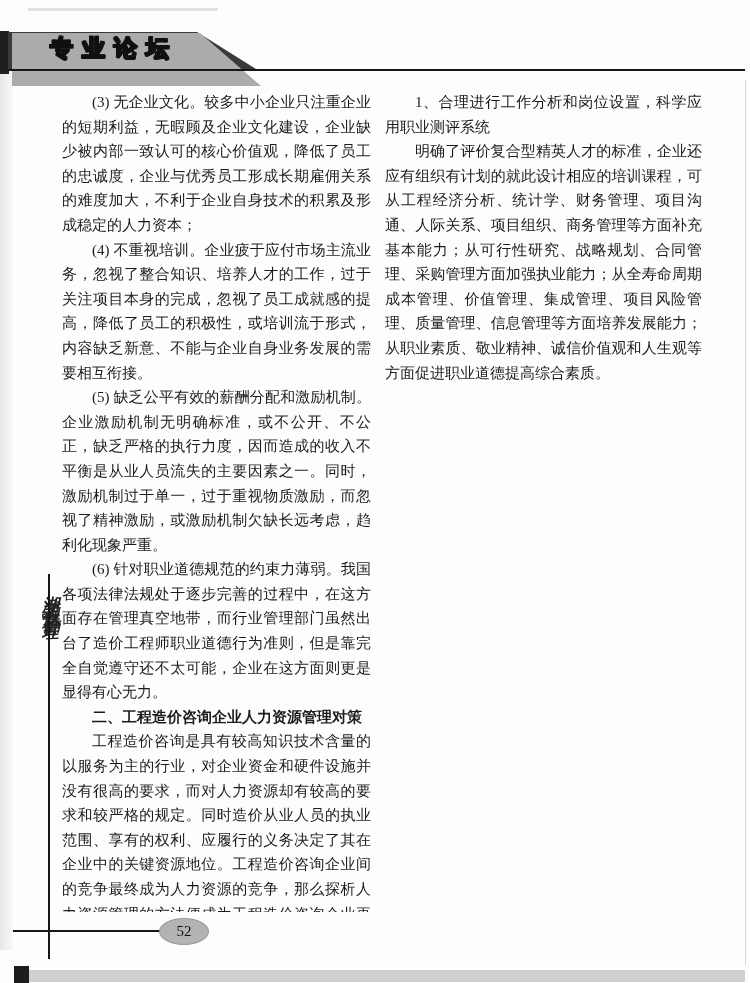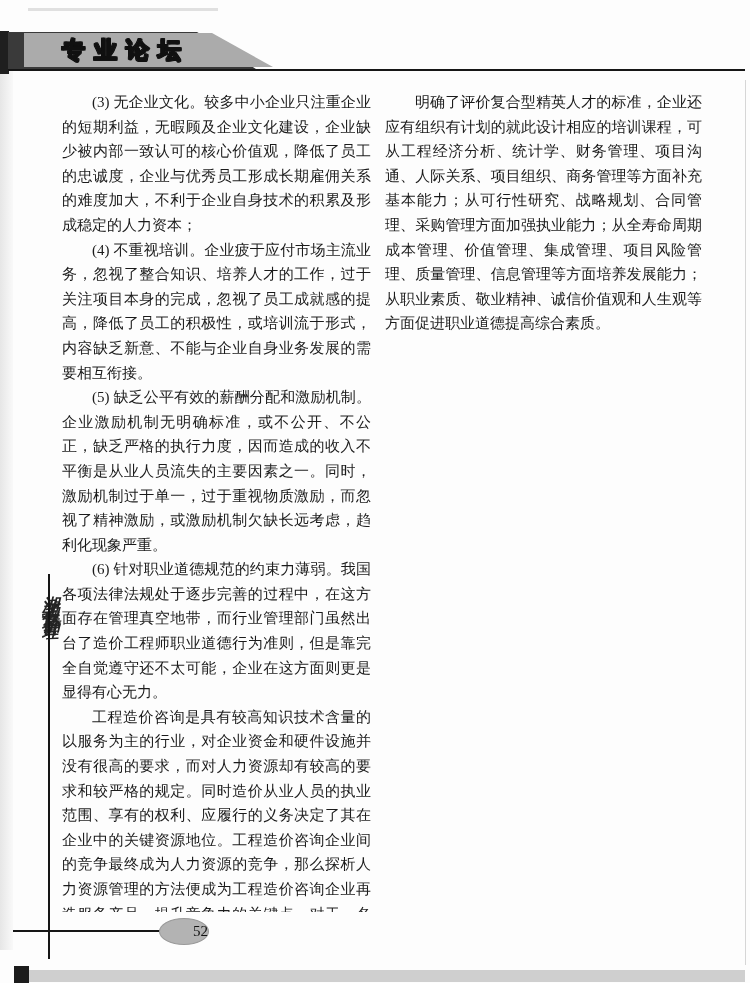--- a/index.html
+++ b/index.html
@@ -28,24 +28,24 @@
   .header-bar-mark{
     position:absolute;left:0;top:31px;width:9px;height:43px;
     background:#1f1f1f;
   }
   .banner-shadow{
     position:absolute;left:8px;top:32px;width:251px;height:39px;
     background:#3a3a3a;
     clip-path:polygon(0 0,189px 0,251px 100%,0 100%);
   }
   .banner{
-    position:absolute;left:24px;top:33px;width:249px;height:34px;
+    position:absolute;left:12px;top:33px;width:249px;height:53px;
     background:var(--banner,#ababab);
     clip-path:polygon(0 0,188px 0,249px 100%,0 100%);
-    display:flex;align-items:center;
+    display:flex;
   }
   .banner-label{
     margin-left:38px;
     font-family:"Liberation Sans","DejaVu Sans",sans-serif;
     font-weight:bold;font-size:23px;letter-spacing:9px;
     color:#ffffff;
     -webkit-text-stroke:1.3px #101010;
     text-shadow:1px 0 #101010,-1px 0 #101010,0 1px #101010,0 -1px #101010,
                 1px 1px #101010,-1px -1px #101010,1px -1px #101010,-1px 1px #101010;
     white-space:nowrap;
@@ -81,21 +81,21 @@
   
   .footer-line{
     position:absolute;left:13px;top:930px;width:152px;height:2px;
     background:var(--line,#161616);
   }
   .page-number-badge{
     position:absolute;left:159px;top:918px;width:48px;height:25px;
     background:var(--ellipse,#b3b3b3);
     border:1px solid #9a9a9a;
     border-radius:50%;
-    display:flex;align-items:center;justify-content:flex-end;
+    display:flex;align-items:center;justify-content:center;
   }
   .page-number{
     font-size:15px;color:#111;line-height:1;
   }
   .bottom-black-mark{
     position:absolute;left:14px;top:966px;width:15px;height:17px;
     background:#1c1c1c;
   }
   .bottom-gray-strip{
     position:absolute;left:29px;top:970px;width:716px;height:12px;
@@ -119,23 +119,25 @@
   <div class="header-rule"></div>
 
   <div class="journal-title-vertical">湖北工程造价管理</div>
   <div class="sidebar-line"></div>
 
   <div class="col col-left">
       <p class="para indent">(3) 无企业文化。较多中小企业只注重企业的短期利益，无暇顾及企业文化建设，企业缺少被内部一致认可的核心价值观，降低了员工的忠诚度，企业与优秀员工形成长期雇佣关系的难度加大，不利于企业自身技术的积累及形成稳定的人力资本；</p>
       <p class="para indent">(4) 不重视培训。企业疲于应付市场主流业务，忽视了整合知识、培养人才的工作，过于关注项目本身的完成，忽视了员工成就感的提高，降低了员工的积极性，或培训流于形式，内容缺乏新意、不能与企业自身业务发展的需要相互衔接。</p>
       <p class="para indent">(5) 缺乏公平有效的薪酬分配和激励机制。企业激励机制无明确标准，或不公开、不公正，缺乏严格的执行力度，因而造成的收入不平衡是从业人员流失的主要因素之一。同时，激励机制过于单一，过于重视物质激励，而忽视了精神激励，或激励机制欠缺长远考虑，趋利化现象严重。</p>
       <p class="para indent">(6) 针对职业道德规范的约束力薄弱。我国各项法律法规处于逐步完善的过程中，在这方面存在管理真空地带，而行业管理部门虽然出台了造价工程师职业道德行为准则，但是靠完全自觉遵守还不太可能，企业在这方面则更是显得有心无力。</p>
+      <p class="para heading">二、工程造价咨询企业人力资源管理对策</p>
       <p class="para indent">工程造价咨询是具有较高知识技术含量的以服务为主的行业，对企业资金和硬件设施并没有很高的要求，而对人力资源却有较高的要求和较严格的规定。同时造价从业人员的执业范围、享有的权利、应履行的义务决定了其在企业中的关键资源地位。工程造价咨询企业间的竞争最终成为人力资源的竞争，那么探析人力资源管理的方法便成为工程造价咨询企业再造服务产品、提升竞争力的关键点。对于一名工程造价从业人员来讲，在加入工程造价咨询企业工作之前通过学历教育已经获得了一定的基本知识储备。在加入工程造价咨询企业工作之后的“干中学”则加速了从业人员的知识积累和技能提高。这个加速过程需要人</p>
     </div>
   <div class="col col-right">
+      <p class="para subheading">1、合理进行工作分析和岗位设置，科学应用职业测评系统</p>
       <p class="para indent">明确了评价复合型精英人才的标准，企业还应有组织有计划的就此设计相应的培训课程，可从工程经济分析、统计学、财务管理、项目沟通、人际关系、项目组织、商务管理等方面补充基本能力；从可行性研究、战略规划、合同管理、采购管理方面加强执业能力；从全寿命周期成本管理、价值管理、集成管理、项目风险管理、质量管理、信息管理等方面培养发展能力；从职业素质、敬业精神、诚信价值观和人生观等方面促进职业道德提高综合素质。</p>
     </div>
 
   <div class="footer-line"></div>
   <div class="page-number-badge">
     <span class="page-number">52</span>
   </div>
   <div class="bottom-black-mark"></div>
   <div class="bottom-gray-strip"></div>
 

